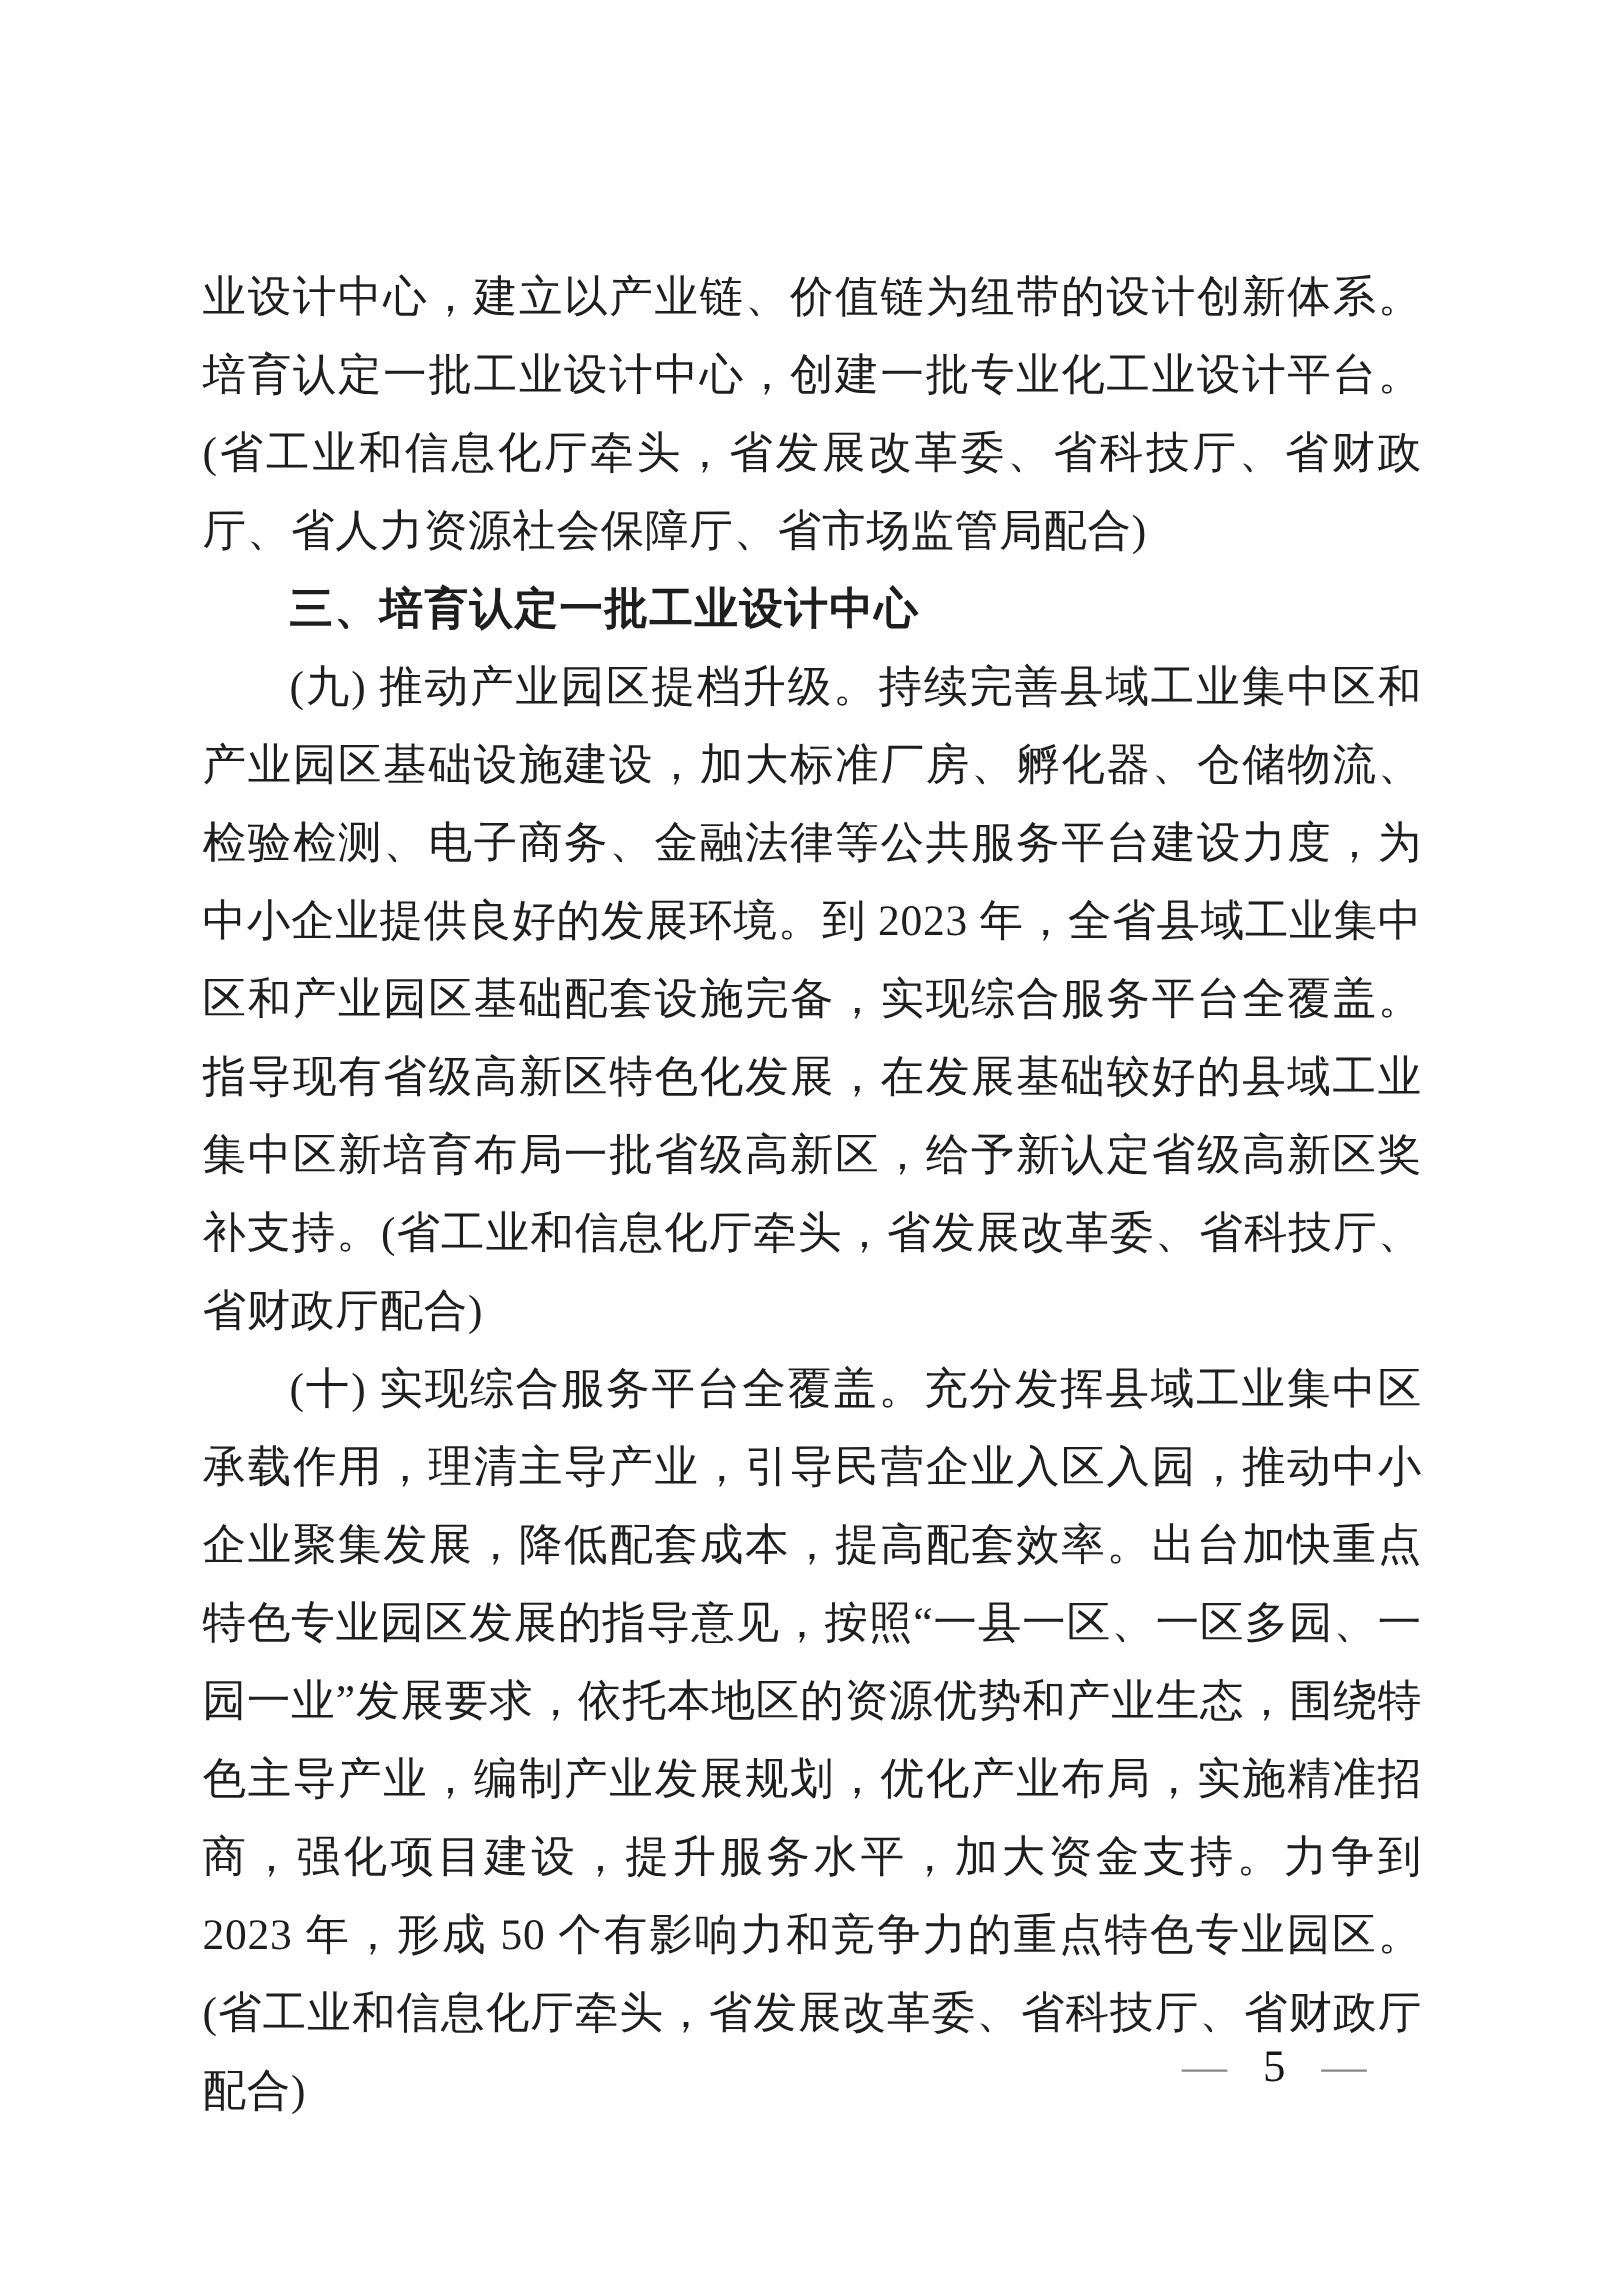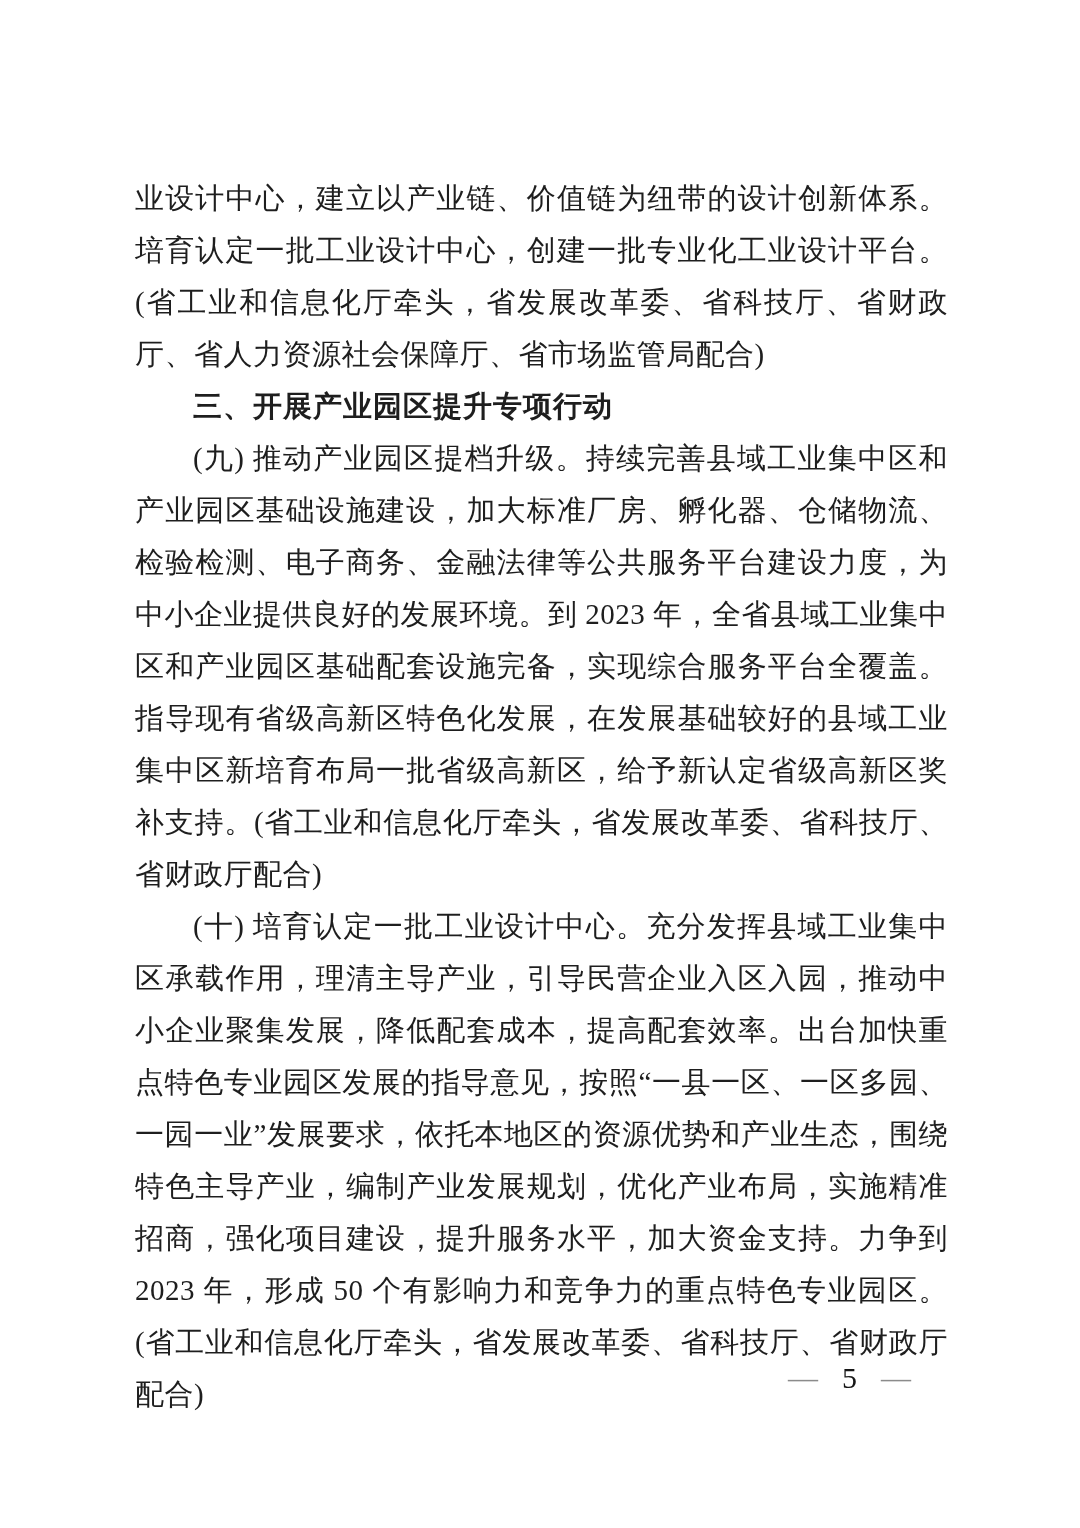--- a/index.html
+++ b/index.html
@@ -53,23 +53,23 @@
   .page-number .dash { color: #8b8b8b; }
   .page-number .num { color: #161616; }
 </style>
 </head>
 <body>
 
 <div class="doc-page">
 
   <div class="doc-body">
       <p class="para continuation">业设计中心，建立以产业链、价值链为纽带的设计创新体系。培育认定一批工业设计中心，创建一批专业化工业设计平台。(省工业和信息化厅牵头，省发展改革委、省科技厅、省财政厅、省人力资源社会保障厅、省市场监管局配合)</p>
-      <p class="heading">三、开展产业园区提升专项行动</p>
+      <p class="heading">三、培育认定一批工业设计中心</p>
       <p class="para"><span class="lead">(九) 推动产业园区提档升级。</span>持续完善县域工业集中区和产业园区基础设施建设，加大标准厂房、孵化器、仓储物流、检验检测、电子商务、金融法律等公共服务平台建设力度，为中小企业提供良好的发展环境。到 2023 年，全省县域工业集中区和产业园区基础配套设施完备，实现综合服务平台全覆盖。指导现有省级高新区特色化发展，在发展基础较好的县域工业集中区新培育布局一批省级高新区，给予新认定省级高新区奖补支持。(省工业和信息化厅牵头，省发展改革委、省科技厅、省财政厅配合)</p>
-      <p class="para"><span class="lead">(十) 培育认定一批工业设计中心。</span>充分发挥县域工业集中区承载作用，理清主导产业，引导民营企业入区入园，推动中小企业聚集发展，降低配套成本，提高配套效率。出台加快重点特色专业园区发展的指导意见，按照“一县一区、一区多园、一园一业”发展要求，依托本地区的资源优势和产业生态，围绕特色主导产业，编制产业发展规划，优化产业布局，实施精准招商，强化项目建设，提升服务水平，加大资金支持。力争到 2023 年，形成 50 个有影响力和竞争力的重点特色专业园区。(省工业和信息化厅牵头，省发展改革委、省科技厅、省财政厅配合)</p>
+      <p class="para"><span class="lead">(十) 实现综合服务平台全覆盖。</span>充分发挥县域工业集中区承载作用，理清主导产业，引导民营企业入区入园，推动中小企业聚集发展，降低配套成本，提高配套效率。出台加快重点特色专业园区发展的指导意见，按照“一县一区、一区多园、一园一业”发展要求，依托本地区的资源优势和产业生态，围绕特色主导产业，编制产业发展规划，优化产业布局，实施精准招商，强化项目建设，提升服务水平，加大资金支持。力争到 2023 年，形成 50 个有影响力和竞争力的重点特色专业园区。(省工业和信息化厅牵头，省发展改革委、省科技厅、省财政厅配合)</p>
     </div>
 
   <div class="page-number">
     <span class="dash">—</span>
     <span class="num">5</span>
     <span class="dash">—</span>
   </div>
 
 </div>
 

